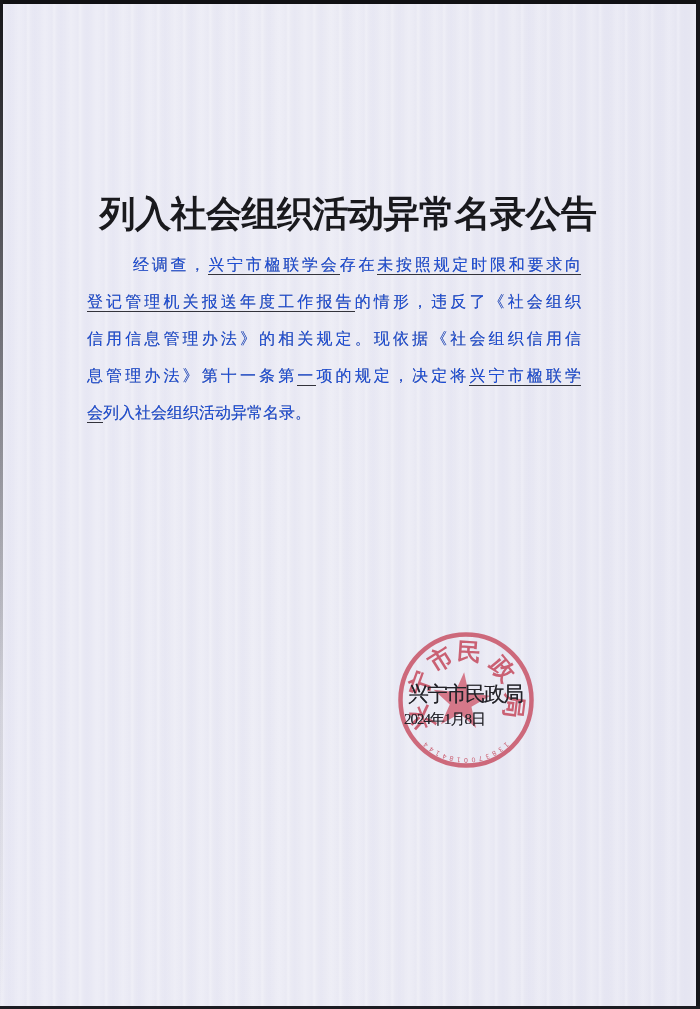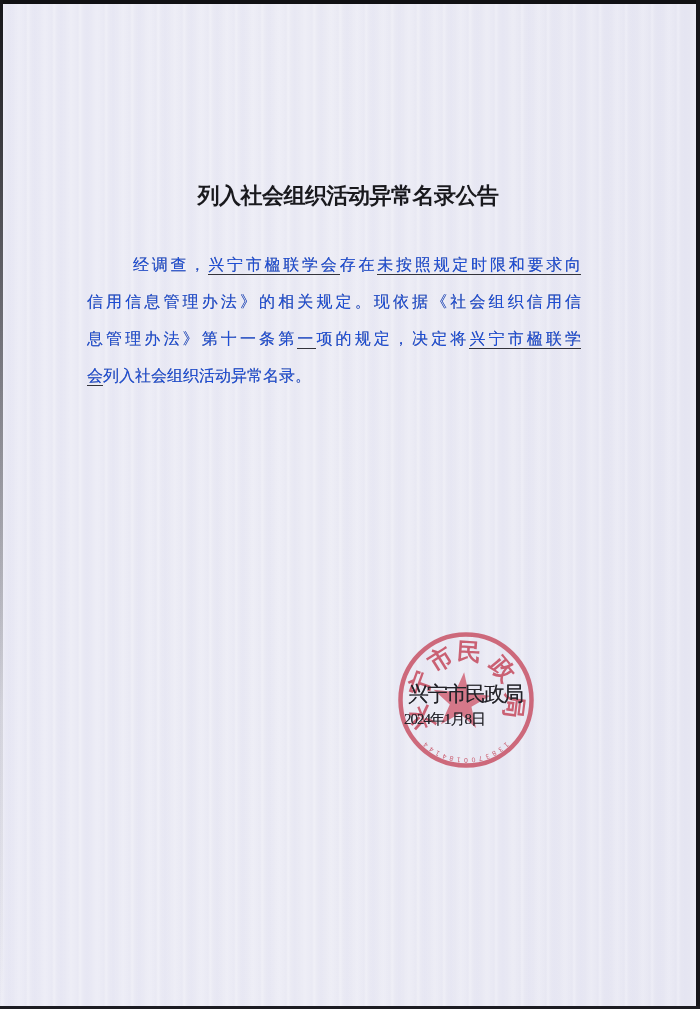--- a/index.html
+++ b/index.html
@@ -26,21 +26,21 @@
   .edge-top{position:absolute;top:0;left:0;right:0;height:4px;background:#101013;}
   .edge-right{position:absolute;top:0;right:0;width:4px;height:100%;background:#16161a;}
   .edge-bottom{position:absolute;bottom:0;left:0;right:0;height:3px;background:#1c1c22;}
   .edge-left{position:absolute;top:0;left:0;width:3px;height:100%;
     background:linear-gradient(#141418, rgba(20,20,26,0.55) 35%, rgba(20,20,26,0.12) 70%, rgba(20,20,26,0));}
 
   .title{
     position:absolute;top:166px;left:0;width:696px;
     text-align:center;
     font-family:"Liberation Sans","DejaVu Sans",sans-serif;
-    font-weight:900;font-size:22px;letter-spacing:-0.5px;color:#19191d;
+    font-weight:900;font-size:36px;letter-spacing:-0.5px;color:#19191d;
   }
 
   .body-text{
     position:absolute;left:87px;top:246px;width:494px;
     font-size:16px;line-height:37px;color:#1d4ed8;
     text-shadow:0 0 0.5px rgba(46,46,54,0.55);
   }
   .line{
     text-align:justify;
     -moz-text-align-last:justify;
@@ -69,20 +69,21 @@
 </head>
 <body>
 
 <div class="page">
   <div class="texture"></div>
 
   <h1 class="title">列入社会组织活动异常名录公告</h1>
 
   <div class="body-text" id="body-text">
       <div class="line indent"><span>经调查，</span><span class="seg-u">兴宁市楹联学会</span><span>存在</span><span class="seg-u">未按照规定时限和要求向</span></div>
+      <div class="line"><span class="seg-u">登记管理机关报送年度工作报告</span><span>的情形，违反了《社会组织</span></div>
       <div class="line"><span>信用信息管理办法》的相关规定。现依据《社会组织信用信</span></div>
       <div class="line"><span>息管理办法》第十一条第</span><span class="seg-u">一</span><span>项的规定，决定将</span><span class="seg-u">兴宁市楹联学</span></div>
       <div class="line last"><span class="seg-u">会</span><span>列入社会组织活动异常名录。</span></div>
     </div>
 
   <svg class="seal-svg" id="seal" width="148" height="148" viewBox="0 0 148 148">
     <circle id="seal-ring" cx="74" cy="74" r="65.5" fill="none" stroke-width="4.5" opacity="0.8" stroke="#c5495d"></circle>
     <polygon id="seal-star" opacity="0.75" transform="rotate(6 69 76)" points="69.0,46.0 75.8,66.7 97.5,66.7 79.9,79.6 86.6,100.3 69.0,87.5 51.4,100.3 58.1,79.6 40.5,66.7 62.2,66.7" fill="#cd5266"></polygon>
     <g id="seal-arc-text" font-size="24" font-weight="bold" opacity="0.85" font-family="'Liberation Serif','DejaVu Serif',serif">
         <text x="74" y="34" text-anchor="middle" fill="#c5495d" transform="rotate(-112 74 74)">兴</text>

